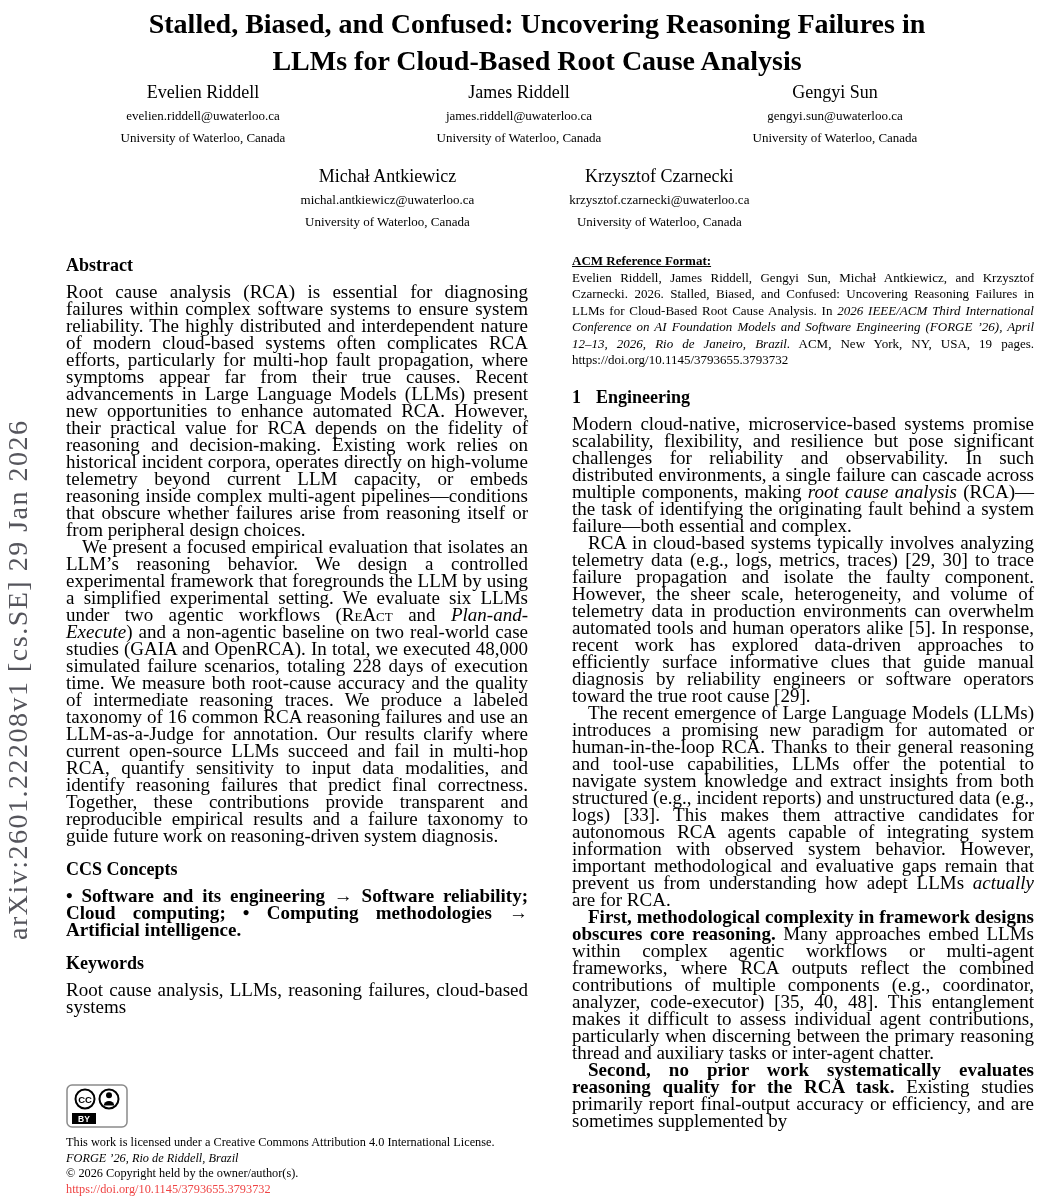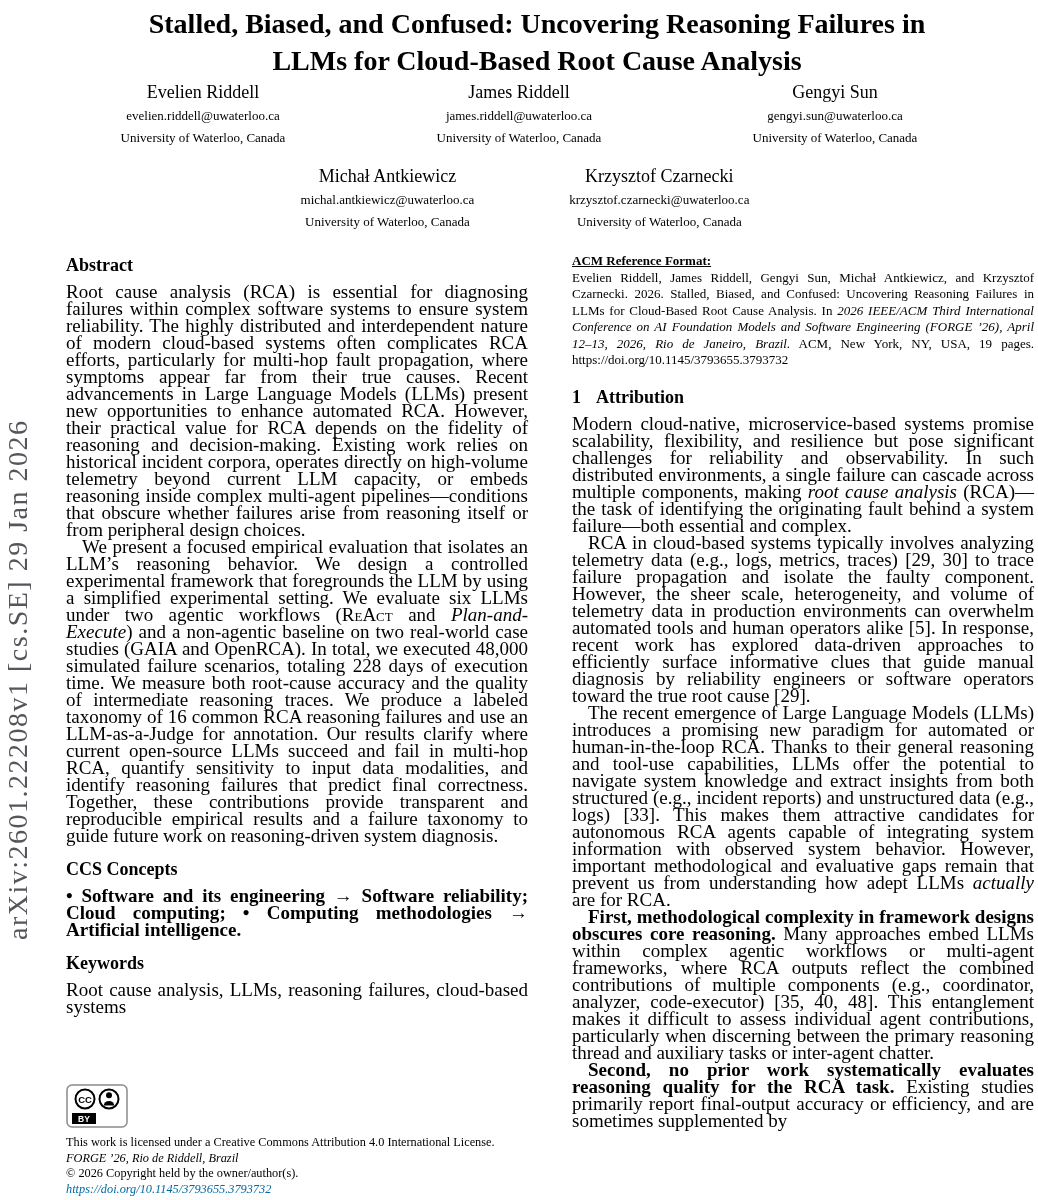--- a/index.html
+++ b/index.html
@@ -36,21 +36,21 @@
   .sech { margin-left:15px; }
   .acmref { font-size:13px; line-height:16.5px; text-align:justify; hyphens:auto; }
   .acmref-head { font-weight:700; text-align:left;text-decoration:underline; }
   .intro-head { margin-top:17px; }
   .license-block {
     position:absolute; left:66px; bottom:3px; width:466px;
     font-size:12.3px; line-height:15.4px; text-align:left;
   }
   .cc-badge { display:block; margin-bottom:7px; }
   .license-venue { font-style:italic; }
-  .flink { color:#0369a1; text-decoration:none;font-style:italic; }
+  .flink { color:#ef4444; text-decoration:none; }
 </style>
 </head>
 <body>
 
 <div class="page">
 
   <div class="arxiv-watermark">arXiv:2601.22208v1  [cs.SE]  29 Jan 2026</div>
 
   <header class="header">
     <h1 class="title">
@@ -104,21 +104,21 @@
       <p class="body">Root cause analysis, LLMs, reasoning failures, cloud-based systems</p>
     </section>
 
     <section class="col col-right">
       <div class="acmref">
         <p class="acmref-head">ACM Reference Format:</p>
         <p class="acmref-text"><span>Evelien Riddell, James Riddell, Gengyi Sun, Michał Antkiewicz, and Krzysztof Czarnecki. 2026. Stalled, Biased, and Confused: Uncovering Reasoning Failures in LLMs for Cloud-Based Root Cause Analysis. In </span><span style="font-style: italic;">2026 IEEE/ACM Third International Conference on AI Foundation Models and Software Engineering (FORGE ’26), April 12–13, 2026, Rio de Janeiro, Brazil.</span><span> ACM, New York, NY, USA, 19 pages. https://doi.org/10.1145/3793655.3793732</span></p>
       </div>
 
       <h2 class="sec intro-head">
-        <span>1</span><span class="sech">Attribution</span>
+        <span>1</span><span class="sech">Engineering</span>
       </h2>
       <p class="body"><span>Modern cloud-native, microservice-based systems promise scalability, flexibility, and resilience but pose significant challenges for reliability and observability. In such distributed environments, a single failure can cascade across multiple components, making </span><span style="font-style: italic;">root cause analysis</span><span> (RCA)—the task of identifying the originating fault behind a system failure—both essential and complex.</span></p>
       <p class="body indent"><span>RCA in cloud-based systems typically involves analyzing telemetry data (e.g., logs, metrics, traces) [29, 30] to trace failure propagation and isolate the faulty component. However, the sheer scale, heterogeneity, and volume of telemetry data in production environments can overwhelm automated tools and human operators alike [5]. In response, recent work has explored data-driven approaches to efficiently surface informative clues that guide manual diagnosis by reliability engineers or software operators toward the true root cause [29].</span></p>
       <p class="body indent"><span>The recent emergence of Large Language Models (LLMs) introduces a promising new paradigm for automated or human-in-the-loop RCA. Thanks to their general reasoning and tool-use capabilities, LLMs offer the potential to navigate system knowledge and extract insights from both structured (e.g., incident reports) and unstructured data (e.g., logs) [33]. This makes them attractive candidates for autonomous RCA agents capable of integrating system information with observed system behavior. However, important methodological and evaluative gaps remain that prevent us from understanding how adept LLMs </span><span style="font-style: italic;">actually</span><span> are for RCA.</span></p>
       <p class="body indent"><span style="font-weight: bold;">First, methodological complexity in framework designs obscures core reasoning.</span><span> Many approaches embed LLMs within complex agentic workflows or multi-agent frameworks, where RCA outputs reflect the combined contributions of multiple components (e.g., coordinator, analyzer, code-executor) [35, 40, 48]. This entanglement makes it difficult to assess individual agent contributions, particularly when discerning between the primary reasoning thread and auxiliary tasks or inter-agent chatter.</span></p>
       <p class="body indent"><span style="font-weight: bold;">Second, no prior work systematically evaluates reasoning quality for the RCA task.</span><span> Existing studies primarily report final-output accuracy or efficiency, and are sometimes supplemented by</span></p>
     </section>
 
   </div>
 

